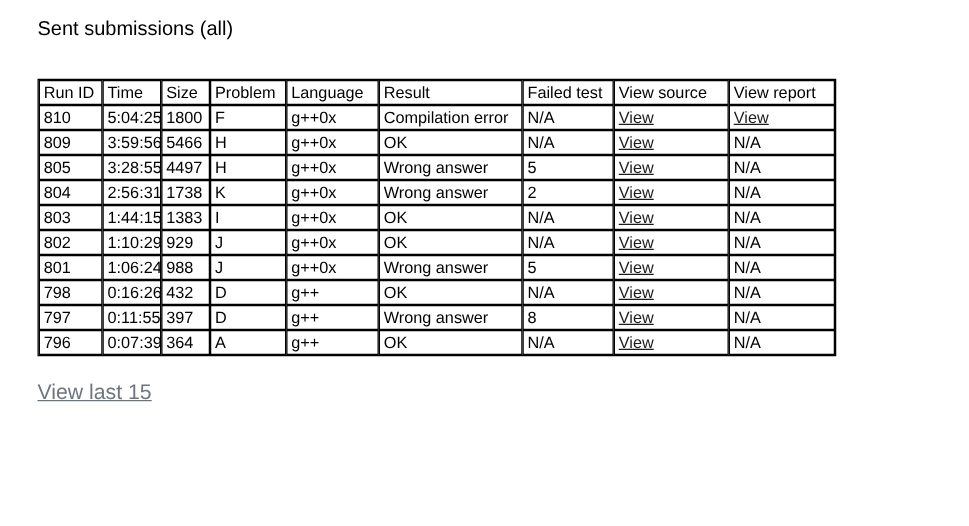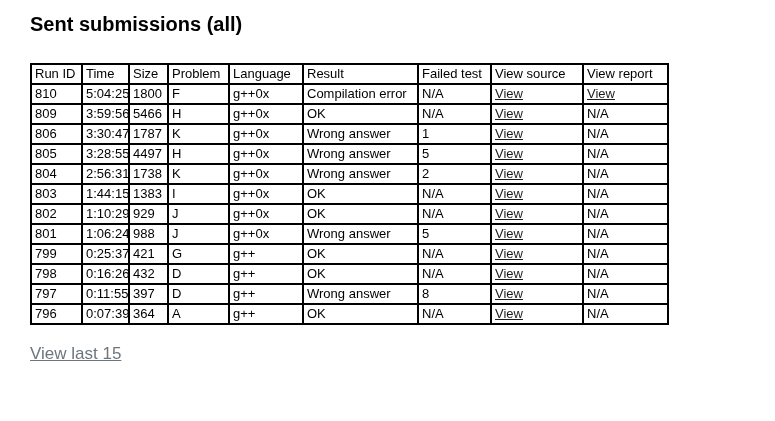--- a/index.html
+++ b/index.html
@@ -12,23 +12,23 @@
     color: #000000;
   }
   .page {
     position: relative;
     width: 775px;
     height: 421px;
     overflow: hidden;
   }
   h1.page-title {
     margin: 13px 0 0 30px;
-    font-size: 20px;
+    font-size: 16px;
     line-height: 22px;
-    font-weight: bold;
+    font-weight: normal;
     letter-spacing: 0px;
   }
   table.subs {
     border-collapse: separate;
     border-spacing: 0;
     table-layout: fixed;
     width: 637px;
     margin: 28px 0 0 30px;
     border: 1px solid #000000;
     font-size: 13px;
@@ -113,31 +113,20 @@
           <td>3:59:56</td>
           <td>5466</td>
           <td>H</td>
           <td>g++0x</td>
           <td>OK</td>
           <td>N/A</td>
           <td><a class="view-link" href="#">View</a></td>
           <td>N/A</td>
         </tr>
         <tr>
-          <td>806</td>
-          <td>3:30:47</td>
-          <td>1787</td>
-          <td>K</td>
-          <td>g++0x</td>
-          <td>Wrong answer</td>
-          <td>1</td>
-          <td><a class="view-link" href="#">View</a></td>
-          <td>N/A</td>
-        </tr>
-        <tr>
           <td>805</td>
           <td>3:28:55</td>
           <td>4497</td>
           <td>H</td>
           <td>g++0x</td>
           <td>Wrong answer</td>
           <td>5</td>
           <td><a class="view-link" href="#">View</a></td>
           <td>N/A</td>
         </tr>
@@ -175,31 +164,20 @@
           <td>N/A</td>
         </tr>
         <tr>
           <td>801</td>
           <td>1:06:24</td>
           <td>988</td>
           <td>J</td>
           <td>g++0x</td>
           <td>Wrong answer</td>
           <td>5</td>
-          <td><a class="view-link" href="#">View</a></td>
-          <td>N/A</td>
-        </tr>
-        <tr>
-          <td>799</td>
-          <td>0:25:37</td>
-          <td>421</td>
-          <td>G</td>
-          <td>g++</td>
-          <td>OK</td>
-          <td>N/A</td>
           <td><a class="view-link" href="#">View</a></td>
           <td>N/A</td>
         </tr>
         <tr>
           <td>798</td>
           <td>0:16:26</td>
           <td>432</td>
           <td>D</td>
           <td>g++</td>
           <td>OK</td>

